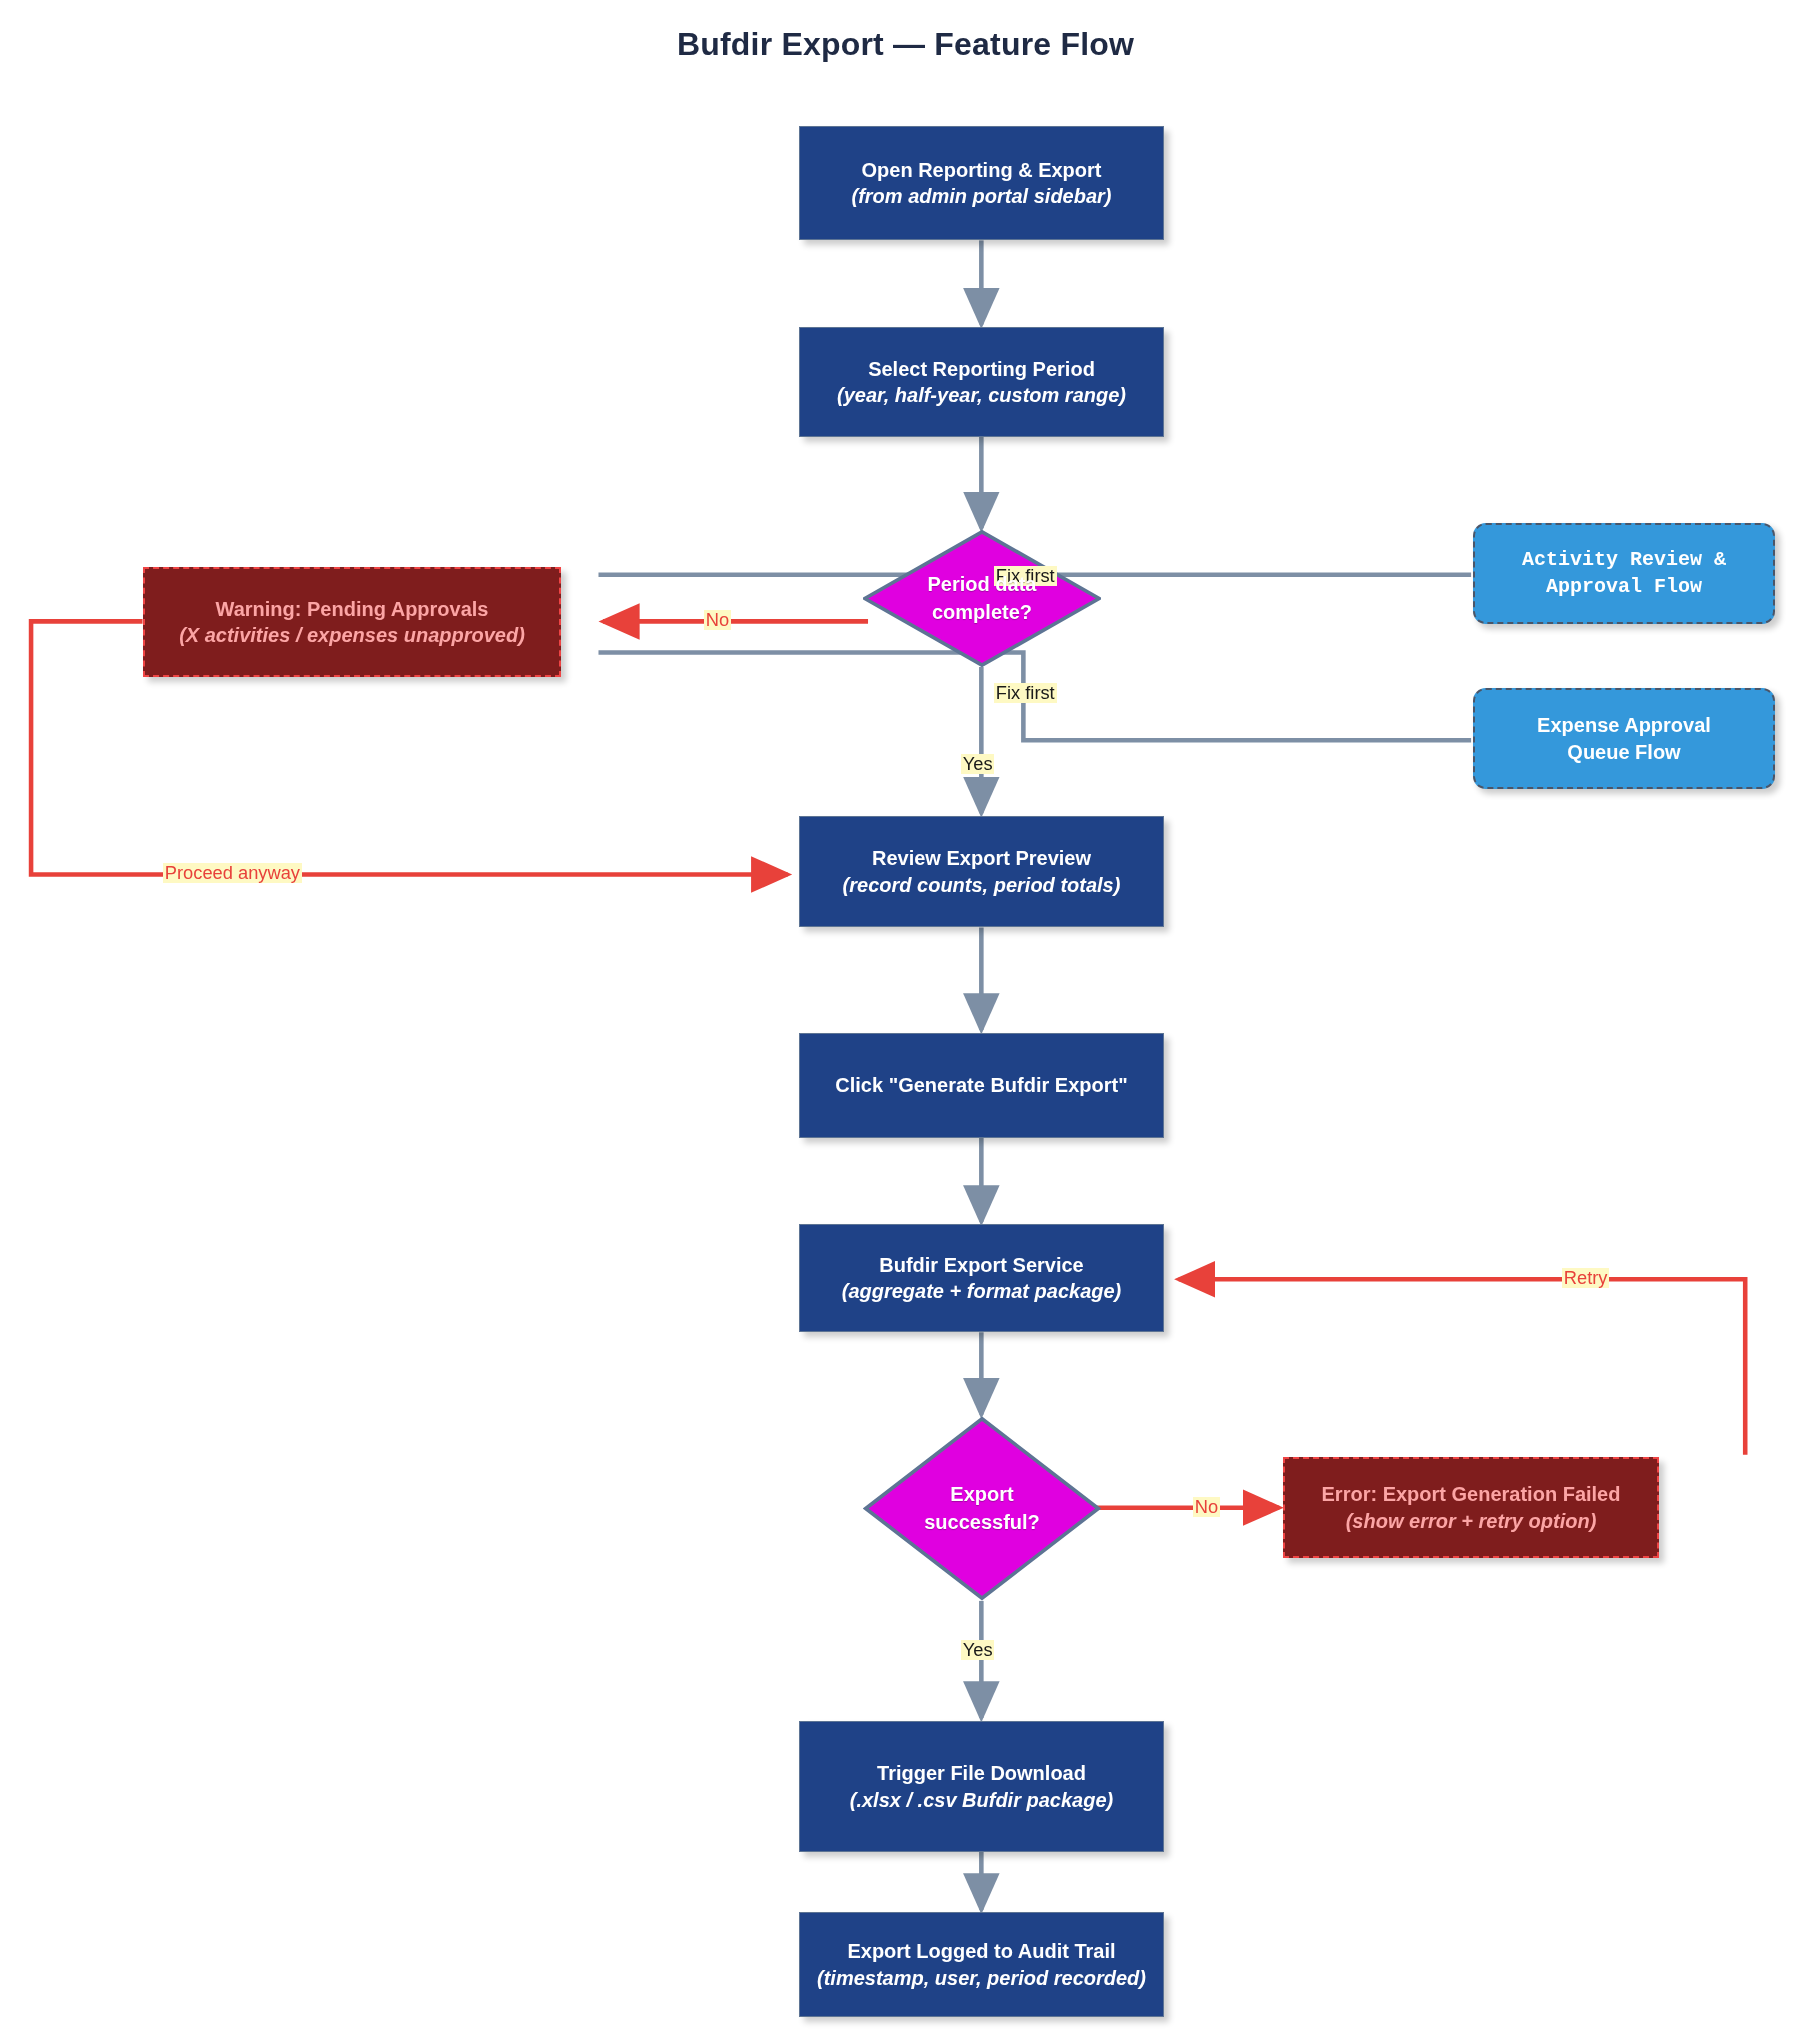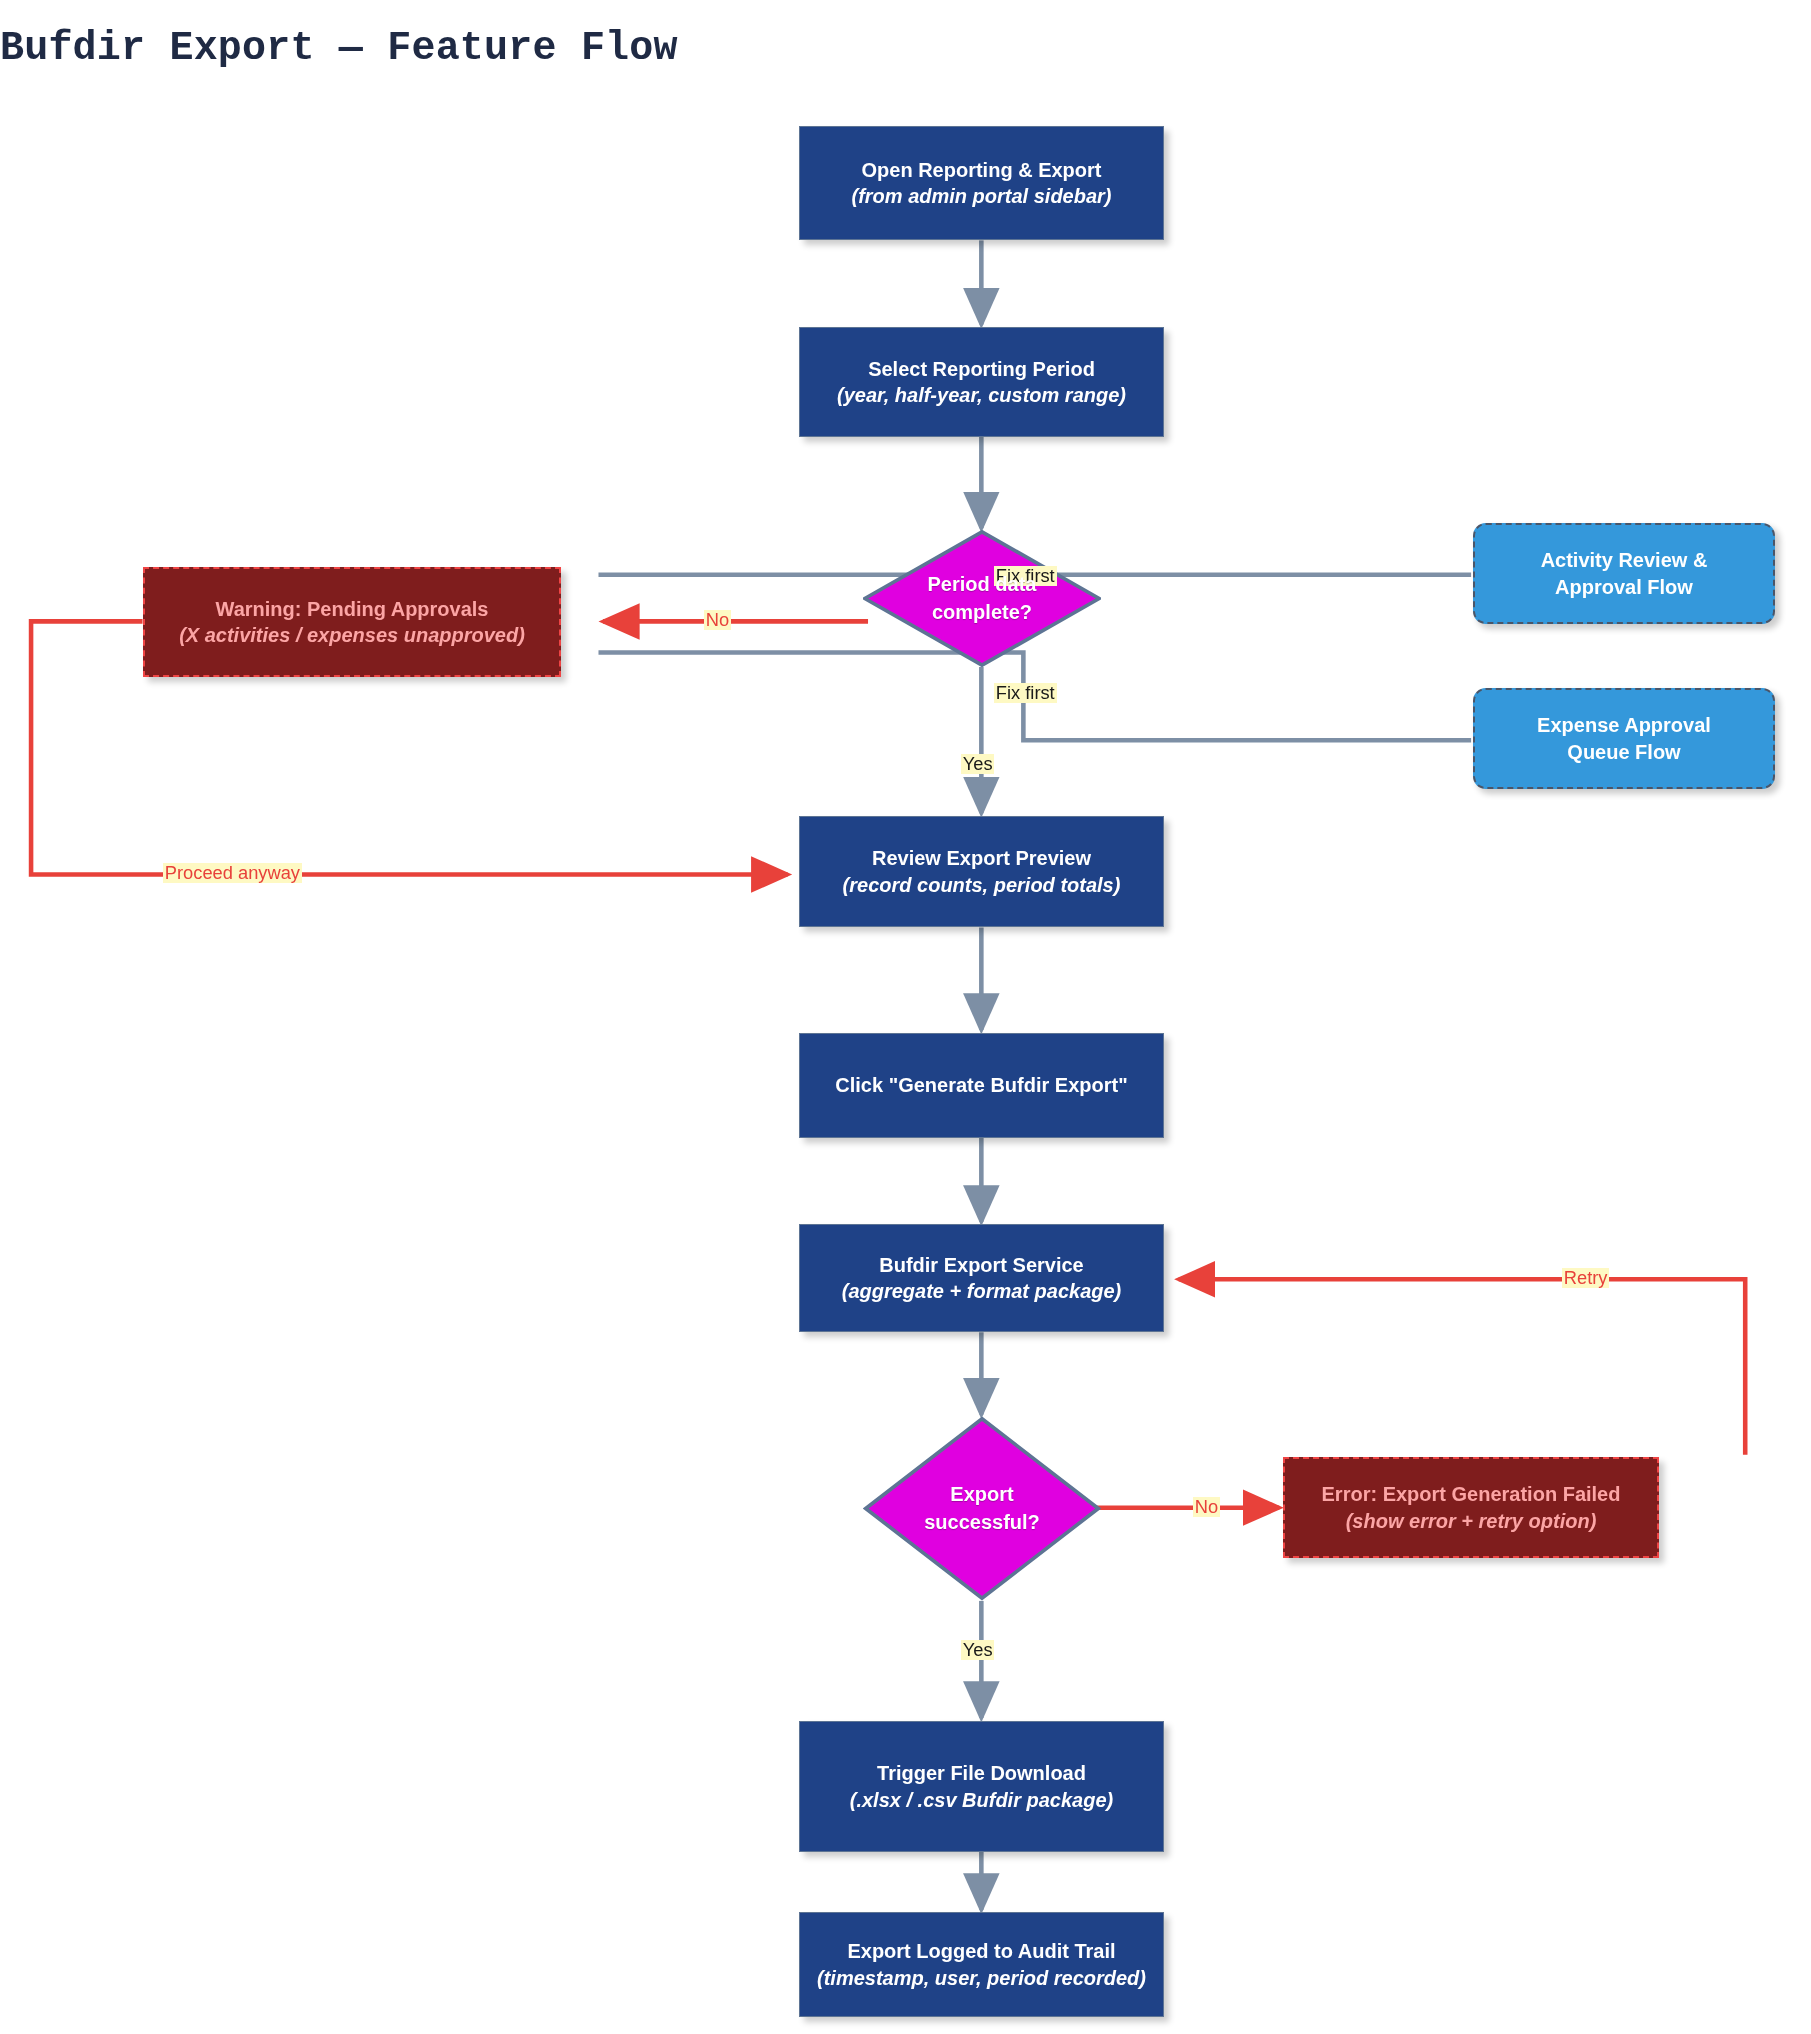--- a/index.html
+++ b/index.html
@@ -25,25 +25,25 @@
     top: 0;
     width: 1811px;
     height: 2035px;
     pointer-events: none;
   }
   .title {
     position: absolute;
     left: 0;
     top: 25.6px;
     width: 1811px;
-    font-size: 40px;
+    text-align: center;
+    font-size: 32px;
     font-weight: bold;
     color: #1f2a44;
     letter-spacing: 0.2px;
-    font-family: Liberation Mono, monospace;
   }
   .node {
     position: absolute;
     box-sizing: border-box;
     display: flex;
     flex-direction: column;
     align-items: center;
     justify-content: center;
     text-align: left;
     line-height: 1.32;
@@ -175,21 +175,21 @@
     </svg>
     <div class="dtext">Period data</div>
     <div class="dtext">complete?</div>
   </div>
 
   <div class="node errbox" style="left:143px; top:567px; width:418px; height:110px;">
     <div class="l1">Warning: Pending Approvals</div>
     <div class="l2">(X activities / expenses unapproved)</div>
   </div>
 
-  <div class="node extbox" style="left:1473px; top:523px; width:302px; height:101px;">
+  <div class="node extbox" style="left:1473px; top:523px; width:302px; height:101px;font-family:Liberation Mono, monospace;">
     <div class="l1">Activity Review &amp;</div>
     <div class="l1">Approval Flow</div>
   </div>
 
   <div class="node extbox" style="left:1473px; top:688px; width:302px; height:101px;">
     <div class="l1">Expense Approval</div>
     <div class="l1">Queue Flow</div>
   </div>
 
   <div class="node proc" style="left:799px; top:816px; width:365px; height:111px;">

